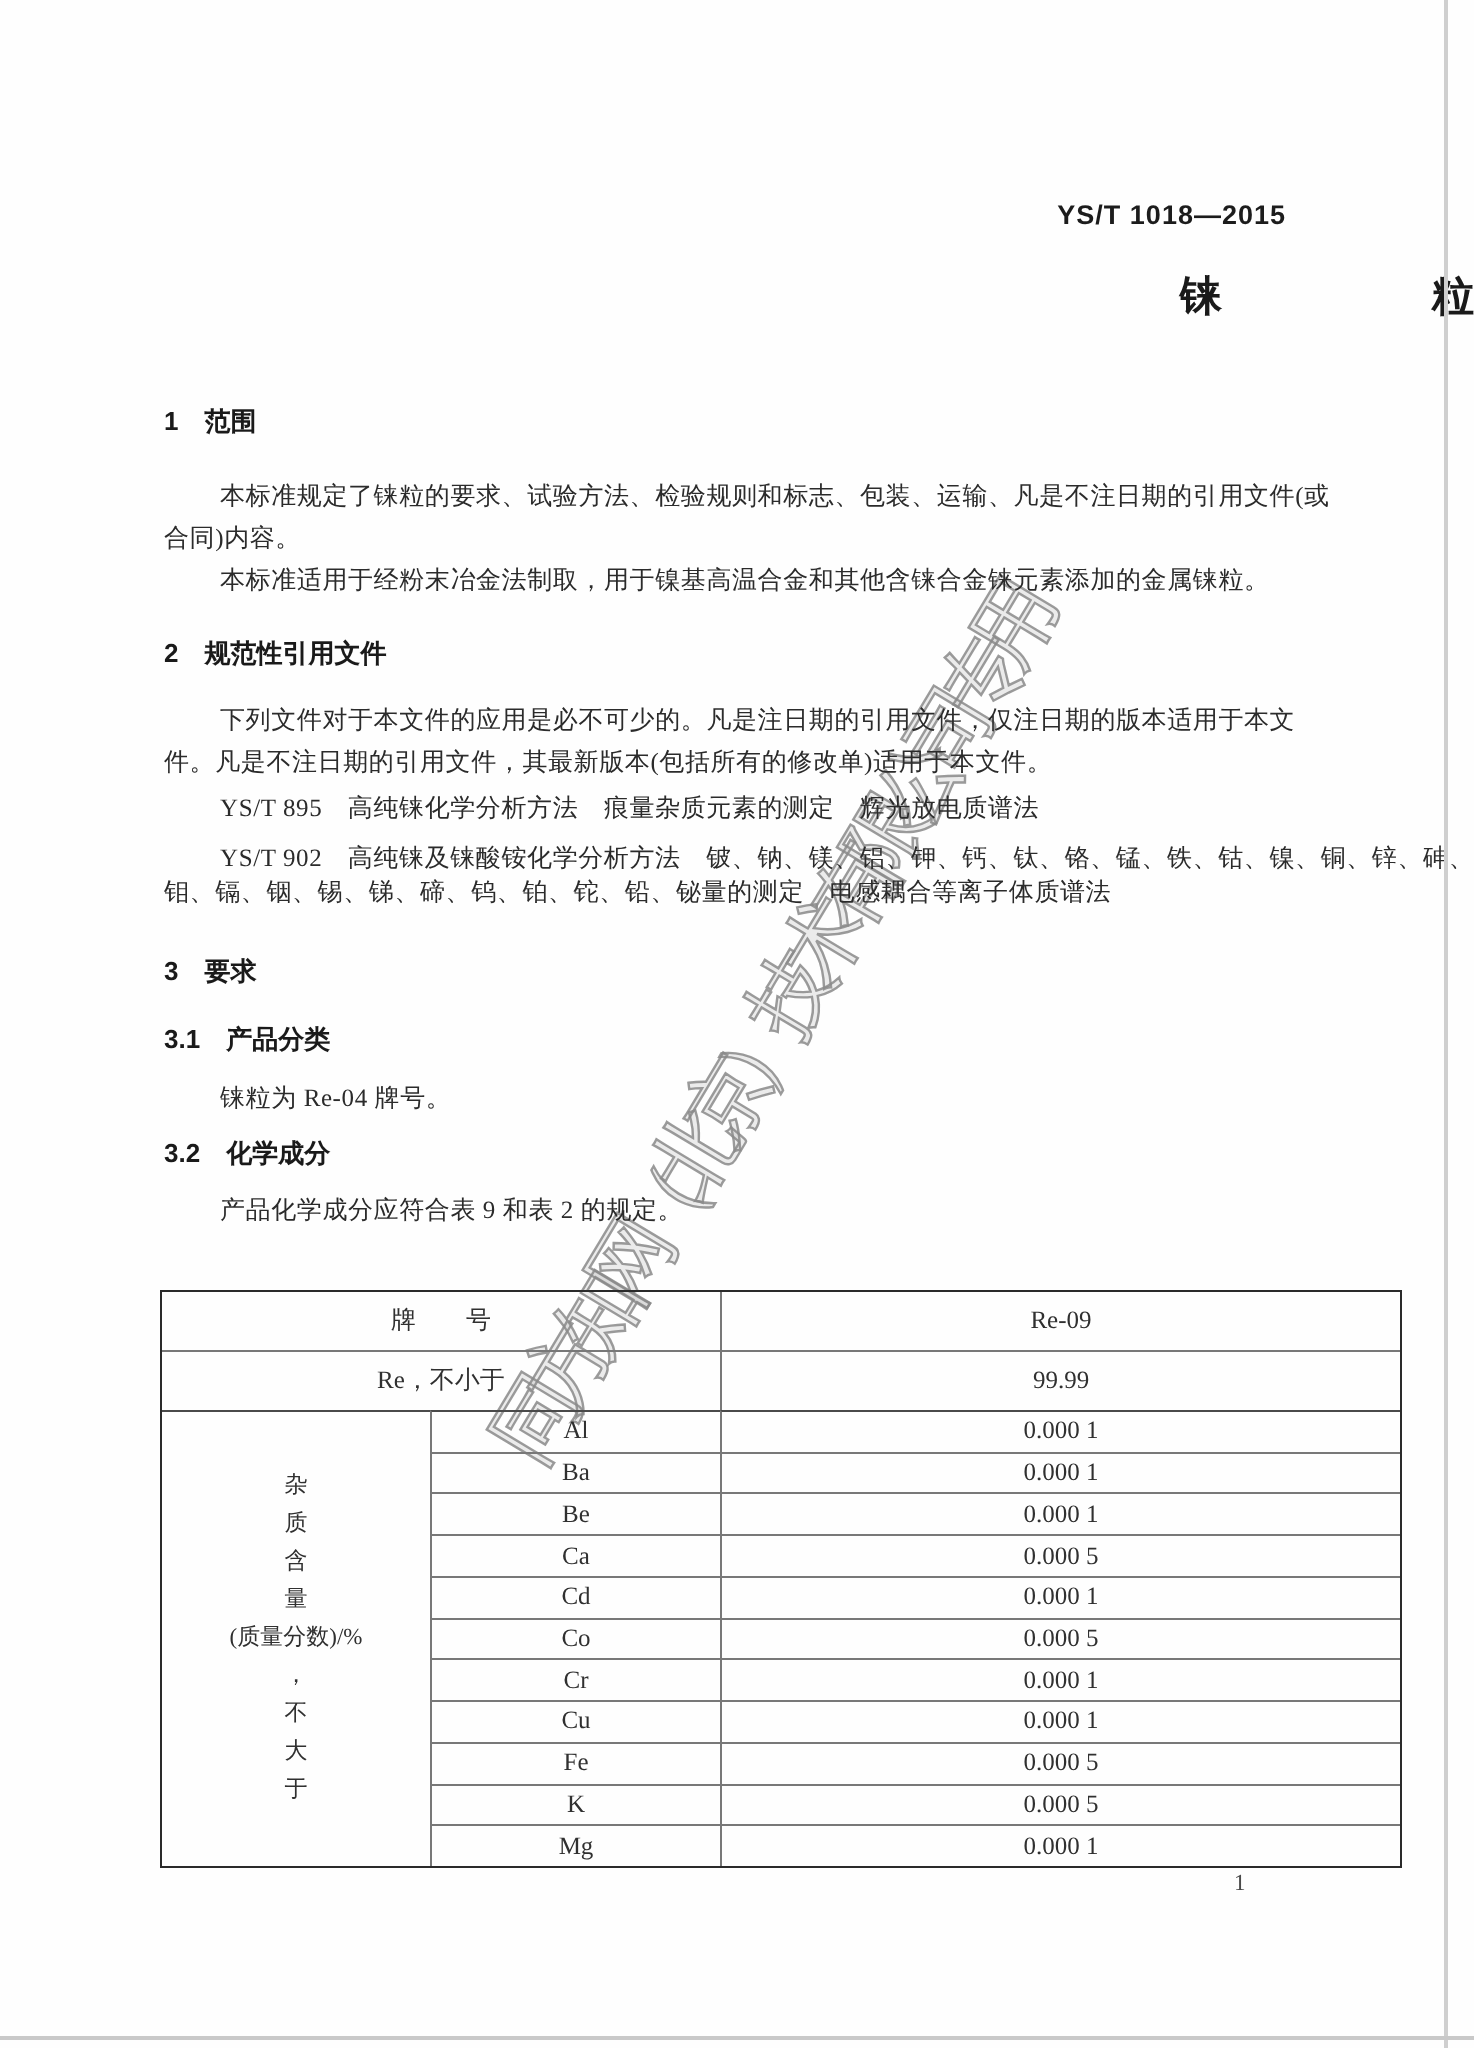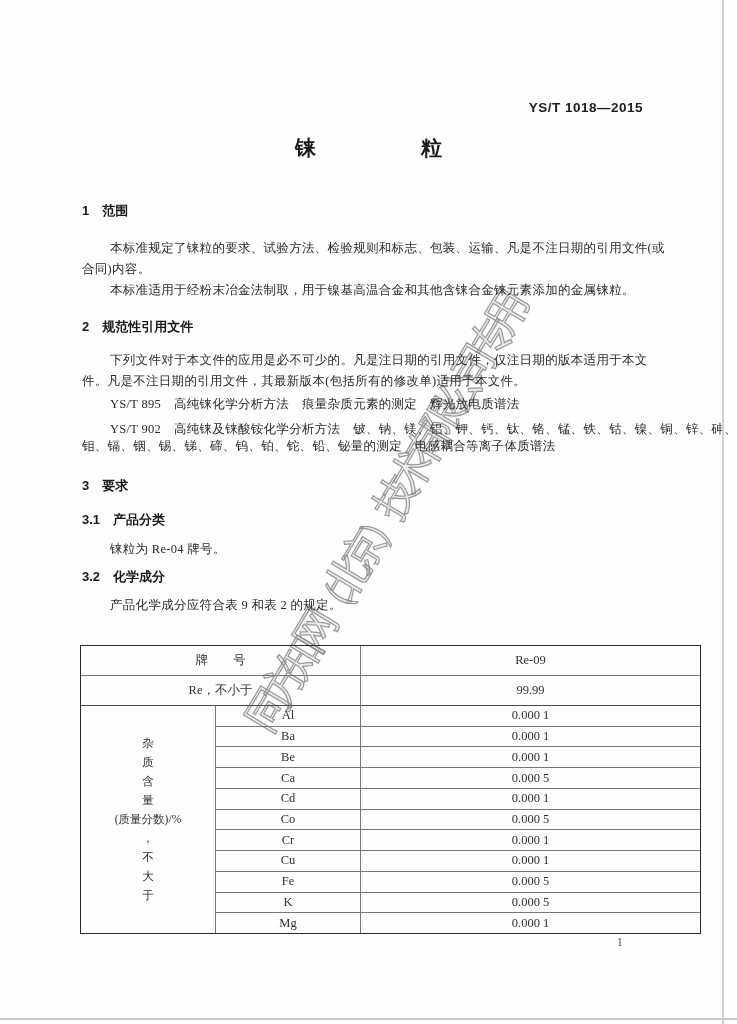--- a/index.html
+++ b/index.html
@@ -24,21 +24,21 @@
     -webkit-text-stroke:1.2px rgba(138,138,138,0.85);
     pointer-events:none;
   }
 
   .std-code {
     position:absolute; top:76px; left:0; right:94px; text-align:right;
     font-family:"Liberation Sans","DejaVu Sans",sans-serif;
     font-weight:bold; font-size:13.5px; letter-spacing:.5px; color:#1c1c1c;margin-top:24px;
   }
   .doc-title {
-    position:absolute; top:134px; left:0; right:0; text-align:center;
+    position:absolute; top:134px; left:0; right:0; text-align:right;
     font-family:"Liberation Sans","DejaVu Sans",sans-serif;
     font-weight:bold; font-size:21px; color:#1a1a1a;
   }
   .h1 {
     position:absolute; left:82px;
     font-family:"Liberation Sans","DejaVu Sans",sans-serif;
     font-weight:bold; font-size:13px; color:#1a1a1a;
   }
   .bodyline { position:absolute; font-size:12.5px; letter-spacing:.3px; color:#2b2b2b; white-space:nowrap; }
   .ind { left:110px; } .noind { left:82px; }

